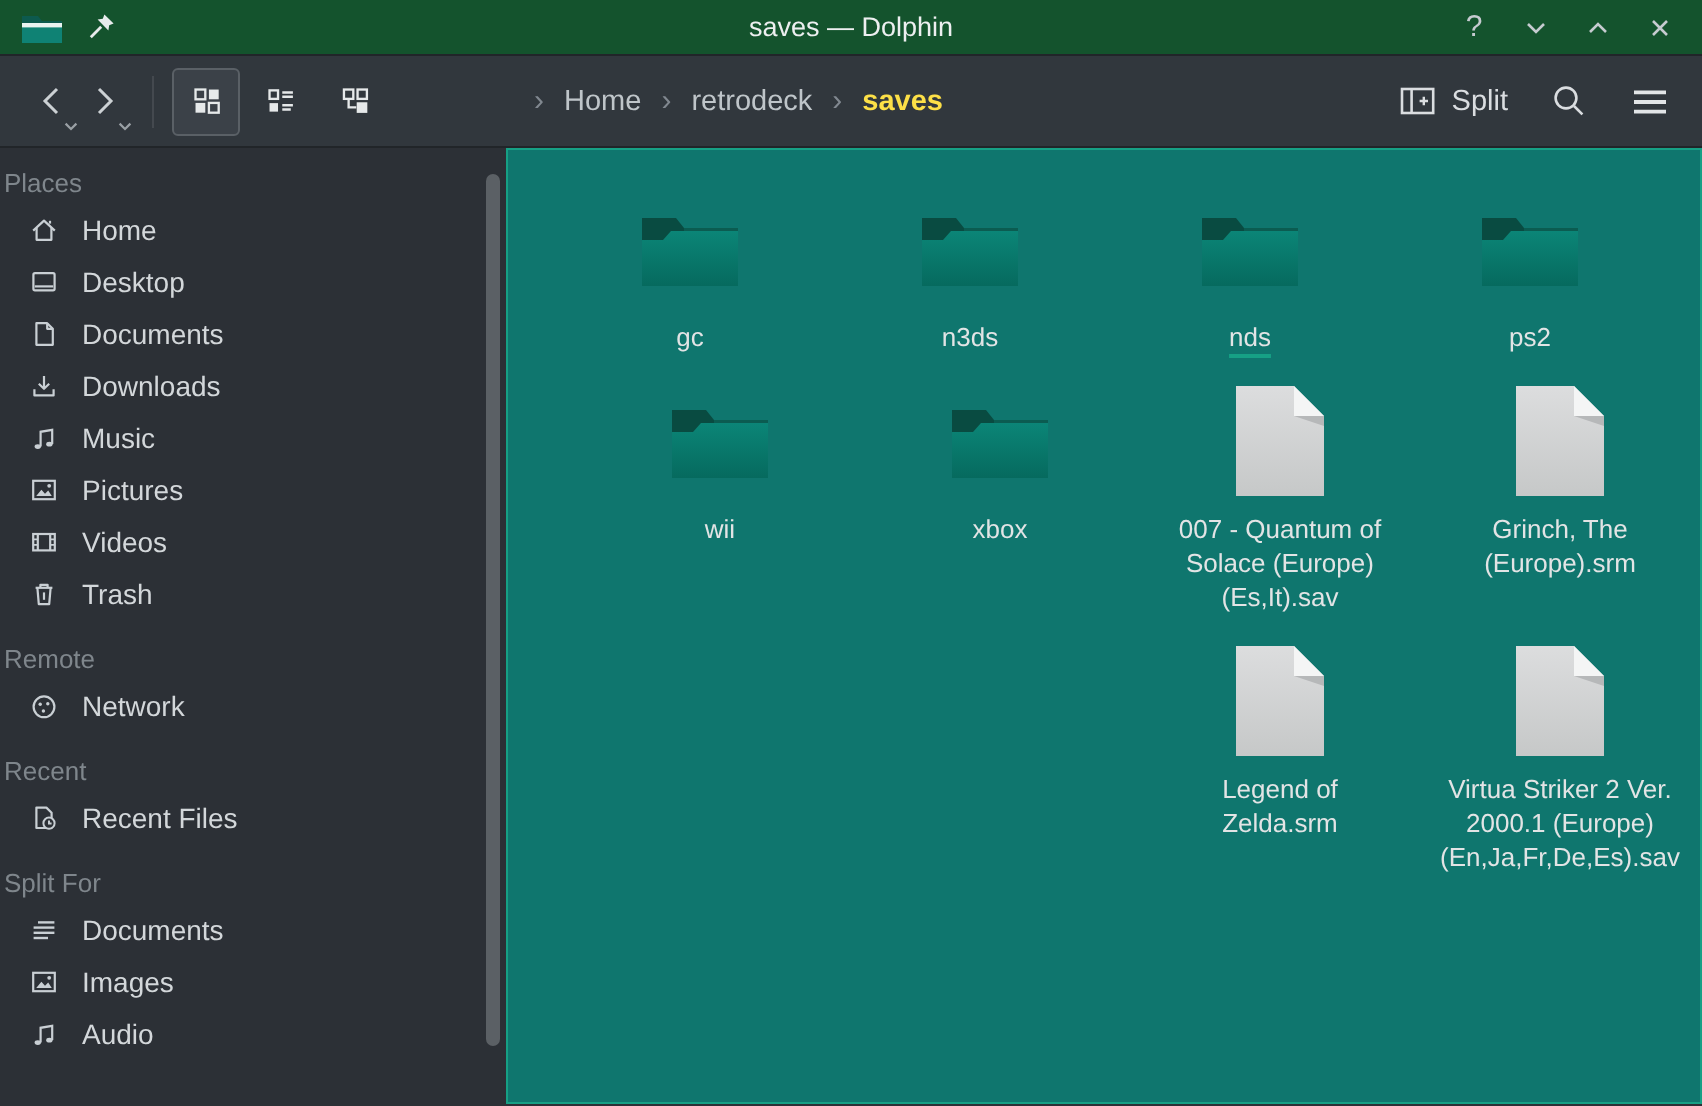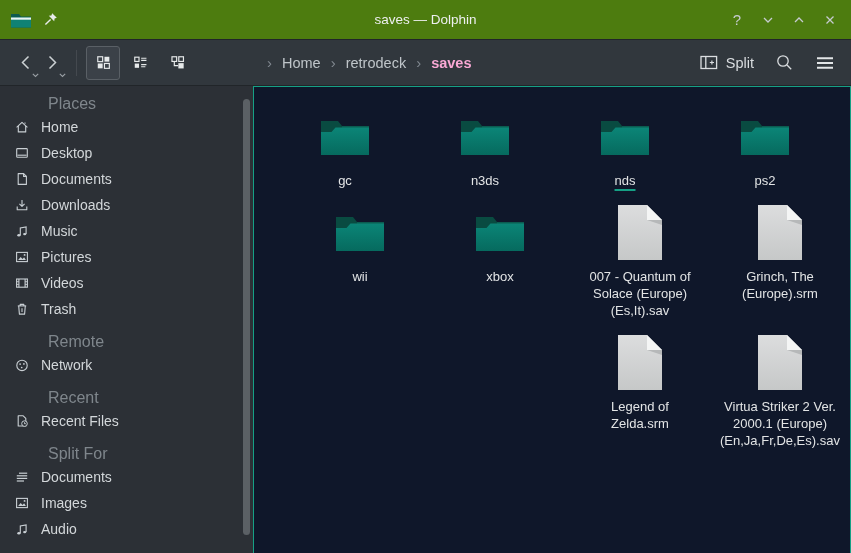--- a/index.html
+++ b/index.html
@@ -7,21 +7,21 @@
   body {
     font-family: "Liberation Sans", sans-serif;
     background: #1b1e21;
     color: #d3d7da;
     -webkit-font-smoothing: antialiased;
   }
   .window { position:relative; width:851px; height:553px; background:#2c3036; overflow:hidden; }
 
   
   .titlebar {
-    height:40px; background:#4d7c0f; border-bottom:1px solid #212529;
+    height:28px; background:#14532d; border-bottom:1px solid #212529;
     display:flex; align-items:center; position:relative; padding:0 8px;
   }
   .app-icon { width:22px; height:18px; display:flex; margin-left:2px; }
   .pin { width:15px; height:15px; display:flex; margin-left:11px; }
   .win-title {
     position:absolute; left:0; right:0; text-align:center;
     font-size:13.5px; color:#edeff0; pointer-events:none;
   }
   .win-controls { margin-left:auto; display:flex; align-items:center; gap:9px; padding-right:2px; }
   .wc { width:22px; height:20px; display:flex; align-items:center; justify-content:center; color:#c6cbd0; }
@@ -37,45 +37,45 @@
   .tsep { width:1px; height:26px; background:#44494f; margin:0 9px 0 10px; }
   .vbtn {
     width:34px; height:34px; display:flex; align-items:center; justify-content:center;
     border:1px solid transparent; border-radius:3px; margin-right:3px;
   }
   .vbtn.selected { background:#3b4148; border-color:#5a6066; }
   .crumb-spacer { width:60px; }
   .breadcrumb { display:flex; align-items:center; font-size:14.5px; }
   .crumb-sep { color:#818890; margin:0 10px; font-size:15px; }
   .crumb { color:#bfc5c9; }
-  .crumb.current { color:#f9a8d4; font-weight:bold; }
+  .crumb.current { color:#fde047; font-weight:bold; }
   .toolbar-right { margin-left:auto; display:flex; align-items:center; gap:21px; padding-right:4px; }
   .split-btn { display:flex; align-items:center; gap:8px; color:#dadde0; font-size:14.5px;justify-content:space-between; }
   .iconbtn { display:flex; align-items:center; justify-content:center; }
 
   
   .main { display:flex; height:478px; }
 
   
   .sidebar { width:253px; background:#2c3036; position:relative; overflow:hidden; padding-top:8px; flex:none; }
   .side-header {
-    height:20px; line-height:20px; padding-left:18px; font-size:16px; color:#7f868c;margin-left:30px;
+    height:20px; line-height:20px; padding-left:2px; font-size:13px; color:#7f868c;
   }
   .side-header + .side-header, .side-item + .side-header { margin-top:10px; }
   .side-item { height:26px; display:flex; align-items:center; padding-left:14px; gap:11px; }
   .side-item .slabel { font-size:14px; color:#d3d7da; }
   .sicon { width:16px; height:16px; display:flex; flex:none; }
   .side-scrollbar {
     position:absolute; top:13px; right:3px; width:7px; height:436px;
     background:#5b6065; border-radius:3.5px;
   }
 
   
   .viewport {
-    flex:1; background:#0f172a; border:1px solid #16a085; overflow:hidden;
+    flex:1; background:#0f766e; border:1px solid #16a085; overflow:hidden;
   }
   .row { display:flex; padding-left:21px; }
   .row-1 { margin-top:18px; }
   .row-2, .row-3 { margin-top:12px;justify-content:flex-end; }
   .cell { width:140px; display:flex; flex-direction:column; align-items:center; }
   .islot { height:62px; display:flex; align-items:center; justify-content:center; }
   .ilabel {
     margin-top:5px; font-size:13px; line-height:17px; color:#e2e4e5;
     text-align:center; max-width:126px; overflow-wrap:anywhere;
   }

